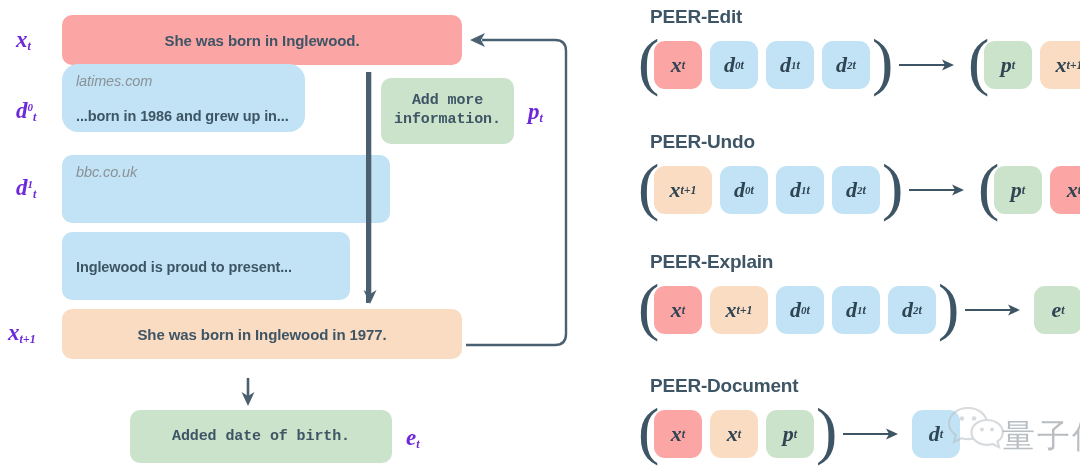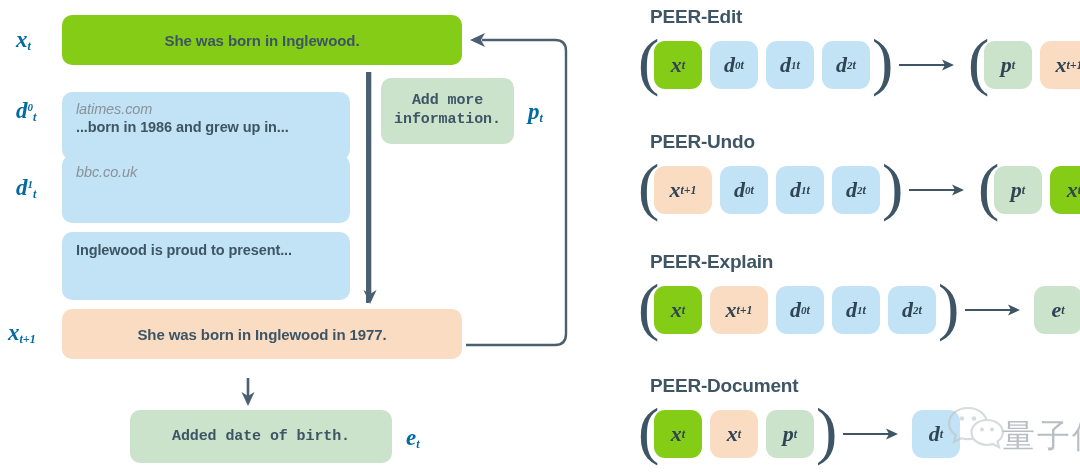--- a/index.html
+++ b/index.html
@@ -16,29 +16,29 @@
     position: absolute;
     border-radius: 10px;
     display: flex;
     align-items: center;
     justify-content: center;
     color: #3d5565;
     font-weight: bold;
     font-size: 15px;
     letter-spacing: -0.1px;
   }
-  .c-gray   { background: #84cc16; }
+  .c-gray   { background: #fca5a5; }
   .c-blue   { background: #c2e3f5; }
   .c-orange { background: #fadcc3; }
   .c-green  { background: #cbe3ca; font-family: Liberation Mono, monospace; }
 
   
   .rowlabel {
     position: absolute;
-    color: #0369a1;
+    color: #6d28d9;
     font-family: "Liberation Serif", serif;
     font-weight: bold;
     font-style: italic;
     font-size: 23px;
     white-space: nowrap;
   }
   .rowlabel sub { font-size: 12px; font-style: italic; vertical-align: -3px; }
   .rowlabel sup { font-size: 11px; font-style: italic; vertical-align: 7px; }
 
   .doc-box {
@@ -50,21 +50,21 @@
     font-style: italic;
     font-weight: normal;
     font-size: 14.5px;
     color: #8a9299;
     font-family: "Liberation Sans", sans-serif;
   }
   .doc-txt {
     font-weight: bold;
     font-size: 14.5px;
     color: #3d5565;
-    margin-top: 1px;
+    margin-top: 18px;
   }
 
   .divider {
     position: absolute;
     background: #4a6070;
     width: 2.5px;
   }
 
   svg.overlay { position: absolute; left: 0; top: 0; width: 1080px; height: 475px; pointer-events: none; }
 
@@ -128,25 +128,25 @@
     <span>d</span><sup>2</sup><sub>t</sub>
   </div>
   <div class="rowlabel" style="left:8px; top:320px;">
     <span>x</span><sub>t+1</sub>
   </div>
 
   <div class="box c-gray" style="left:62px; top:15px; width:400px; height:50px;">
     <span>She was born in Inglewood.</span>
   </div>
 
-  <div class="box c-blue doc-box" style="left:62px; top:92px; width:288px; height:68px;">
+  <div class="box c-blue doc-box" style="left:62px; top:64px; width:243px; height:68px;border-radius:16px;">
     <div class="doc-src">latimes.com</div>
     <div class="doc-txt">...born in 1986 and grew up in...</div>
   </div>
-  <div class="box c-blue doc-box" style="left:62px; top:155px; width:288px; height:68px;">
+  <div class="box c-blue doc-box" style="left:62px; top:155px; width:328px; height:68px;">
     <div class="doc-src">bbc.co.uk</div>
   </div>
   <div class="box c-blue doc-box" style="left:62px; top:232px; width:288px; height:68px;">
     <div class="doc-txt">Inglewood is proud to present...</div>
   </div>
 
   <div class="box c-orange" style="left:62px; top:309px; width:400px; height:50px;">
     <span>She was born in Inglewood in 1977.</span>
   </div>
 

